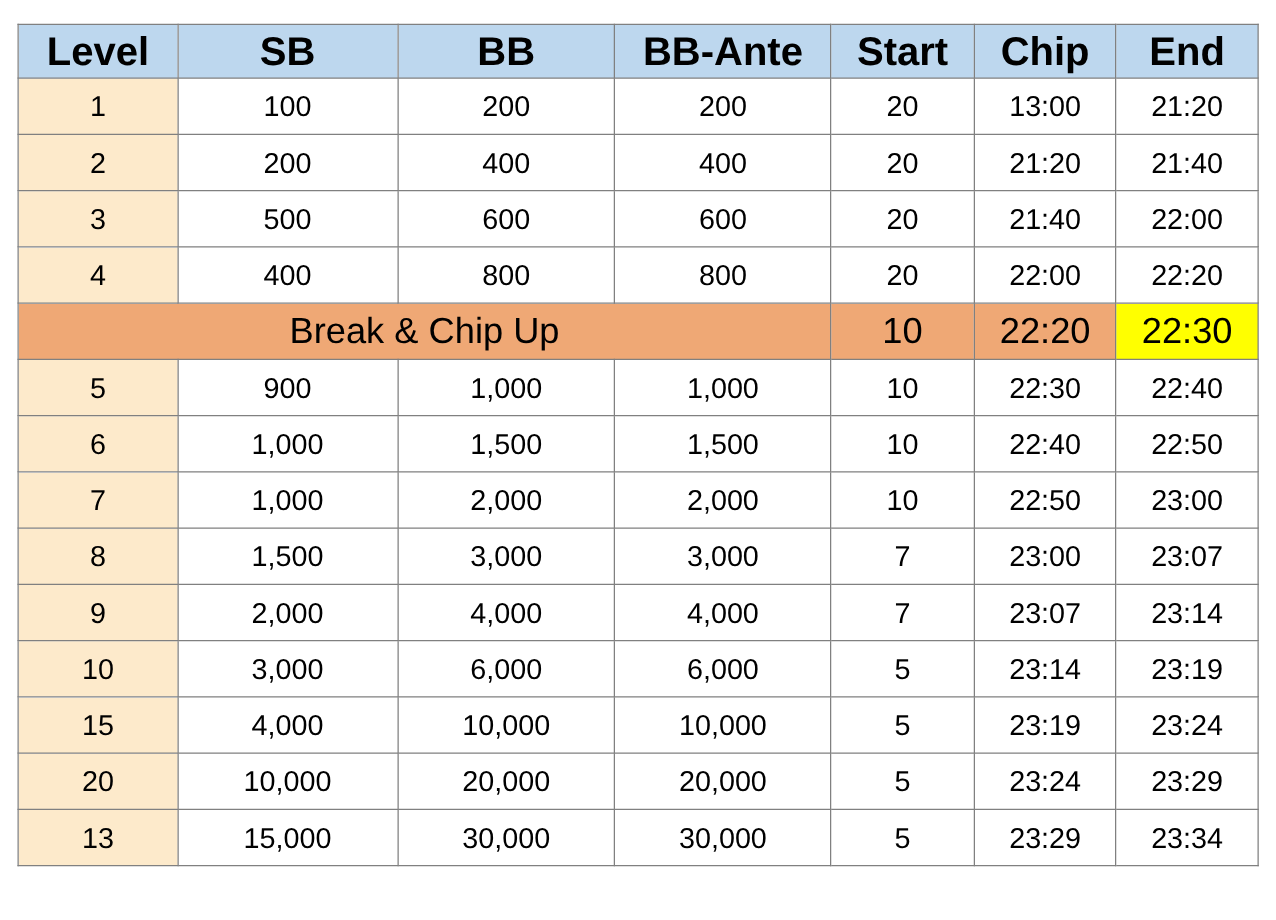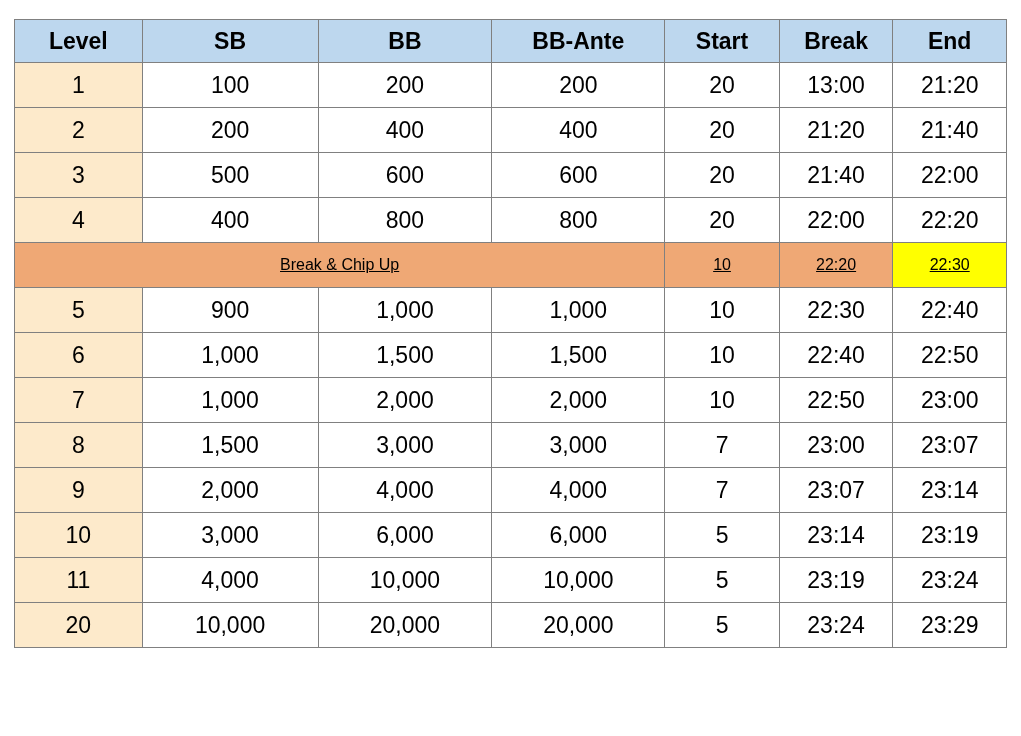--- a/index.html
+++ b/index.html
@@ -34,39 +34,38 @@
     font-size: 23px;
     color: #000000;
     font-weight: normal;
     padding: 0;
     overflow: hidden;
     white-space: nowrap;
   }
   table.structure-table thead th {
     background: #bdd7ee;
     font-weight: bold;
-    font-size: 23px;
+    font-size: 32px;
     height: 42px;
   }
   
   col.c-level { width: 127px; }
   col.c-sb    { width: 175px; }
   col.c-bb    { width: 173px; }
   col.c-ante  { width: 172px; }
   col.c-time  { width: 114px; }
   col.c-start { width: 113px; }
   col.c-end   { width: 113px; }
 
   td.level-cell {
     background: #fdeacb;
   }
   tr.break-row td {
     background: #efa875;
-    font-size: 16px;
-    text-decoration: underline;
+    font-size: 29px;
   }
   tr.break-row td.break-label {
     background: #efa875;
   }
   tr.break-row td.break-end {
     background: #ffff00;
   }
 </style>
 </head>
 <body>
@@ -82,21 +81,21 @@
       <col class="c-start">
       <col class="c-end">
     </colgroup>
     <thead>
       <tr>
         <th>Level</th>
         <th>SB</th>
         <th>BB</th>
         <th>BB-Ante</th>
         <th>Start</th>
-        <th>Break</th>
+        <th>Chip</th>
         <th>End</th>
       </tr>
     </thead>
     <tbody id="table-body">
         <tr>
           <td class="level-cell">1</td>
           <td>100</td>
           <td>200</td>
           <td>200</td>
           <td>20</td>
@@ -184,32 +183,41 @@
         <tr>
           <td class="level-cell">10</td>
           <td>3,000</td>
           <td>6,000</td>
           <td>6,000</td>
           <td>5</td>
           <td>23:14</td>
           <td>23:19</td>
         </tr>
         <tr>
-          <td class="level-cell">11</td>
+          <td class="level-cell">15</td>
           <td>4,000</td>
           <td>10,000</td>
           <td>10,000</td>
           <td>5</td>
           <td>23:19</td>
           <td>23:24</td>
         </tr>
         <tr>
           <td class="level-cell">20</td>
           <td>10,000</td>
           <td>20,000</td>
           <td>20,000</td>
           <td>5</td>
           <td>23:24</td>
           <td>23:29</td>
+        </tr>
+        <tr>
+          <td class="level-cell">13</td>
+          <td>15,000</td>
+          <td>30,000</td>
+          <td>30,000</td>
+          <td>5</td>
+          <td>23:29</td>
+          <td>23:34</td>
         </tr>
       </tbody>
   </table>
 </div>
 
 </body></html>

